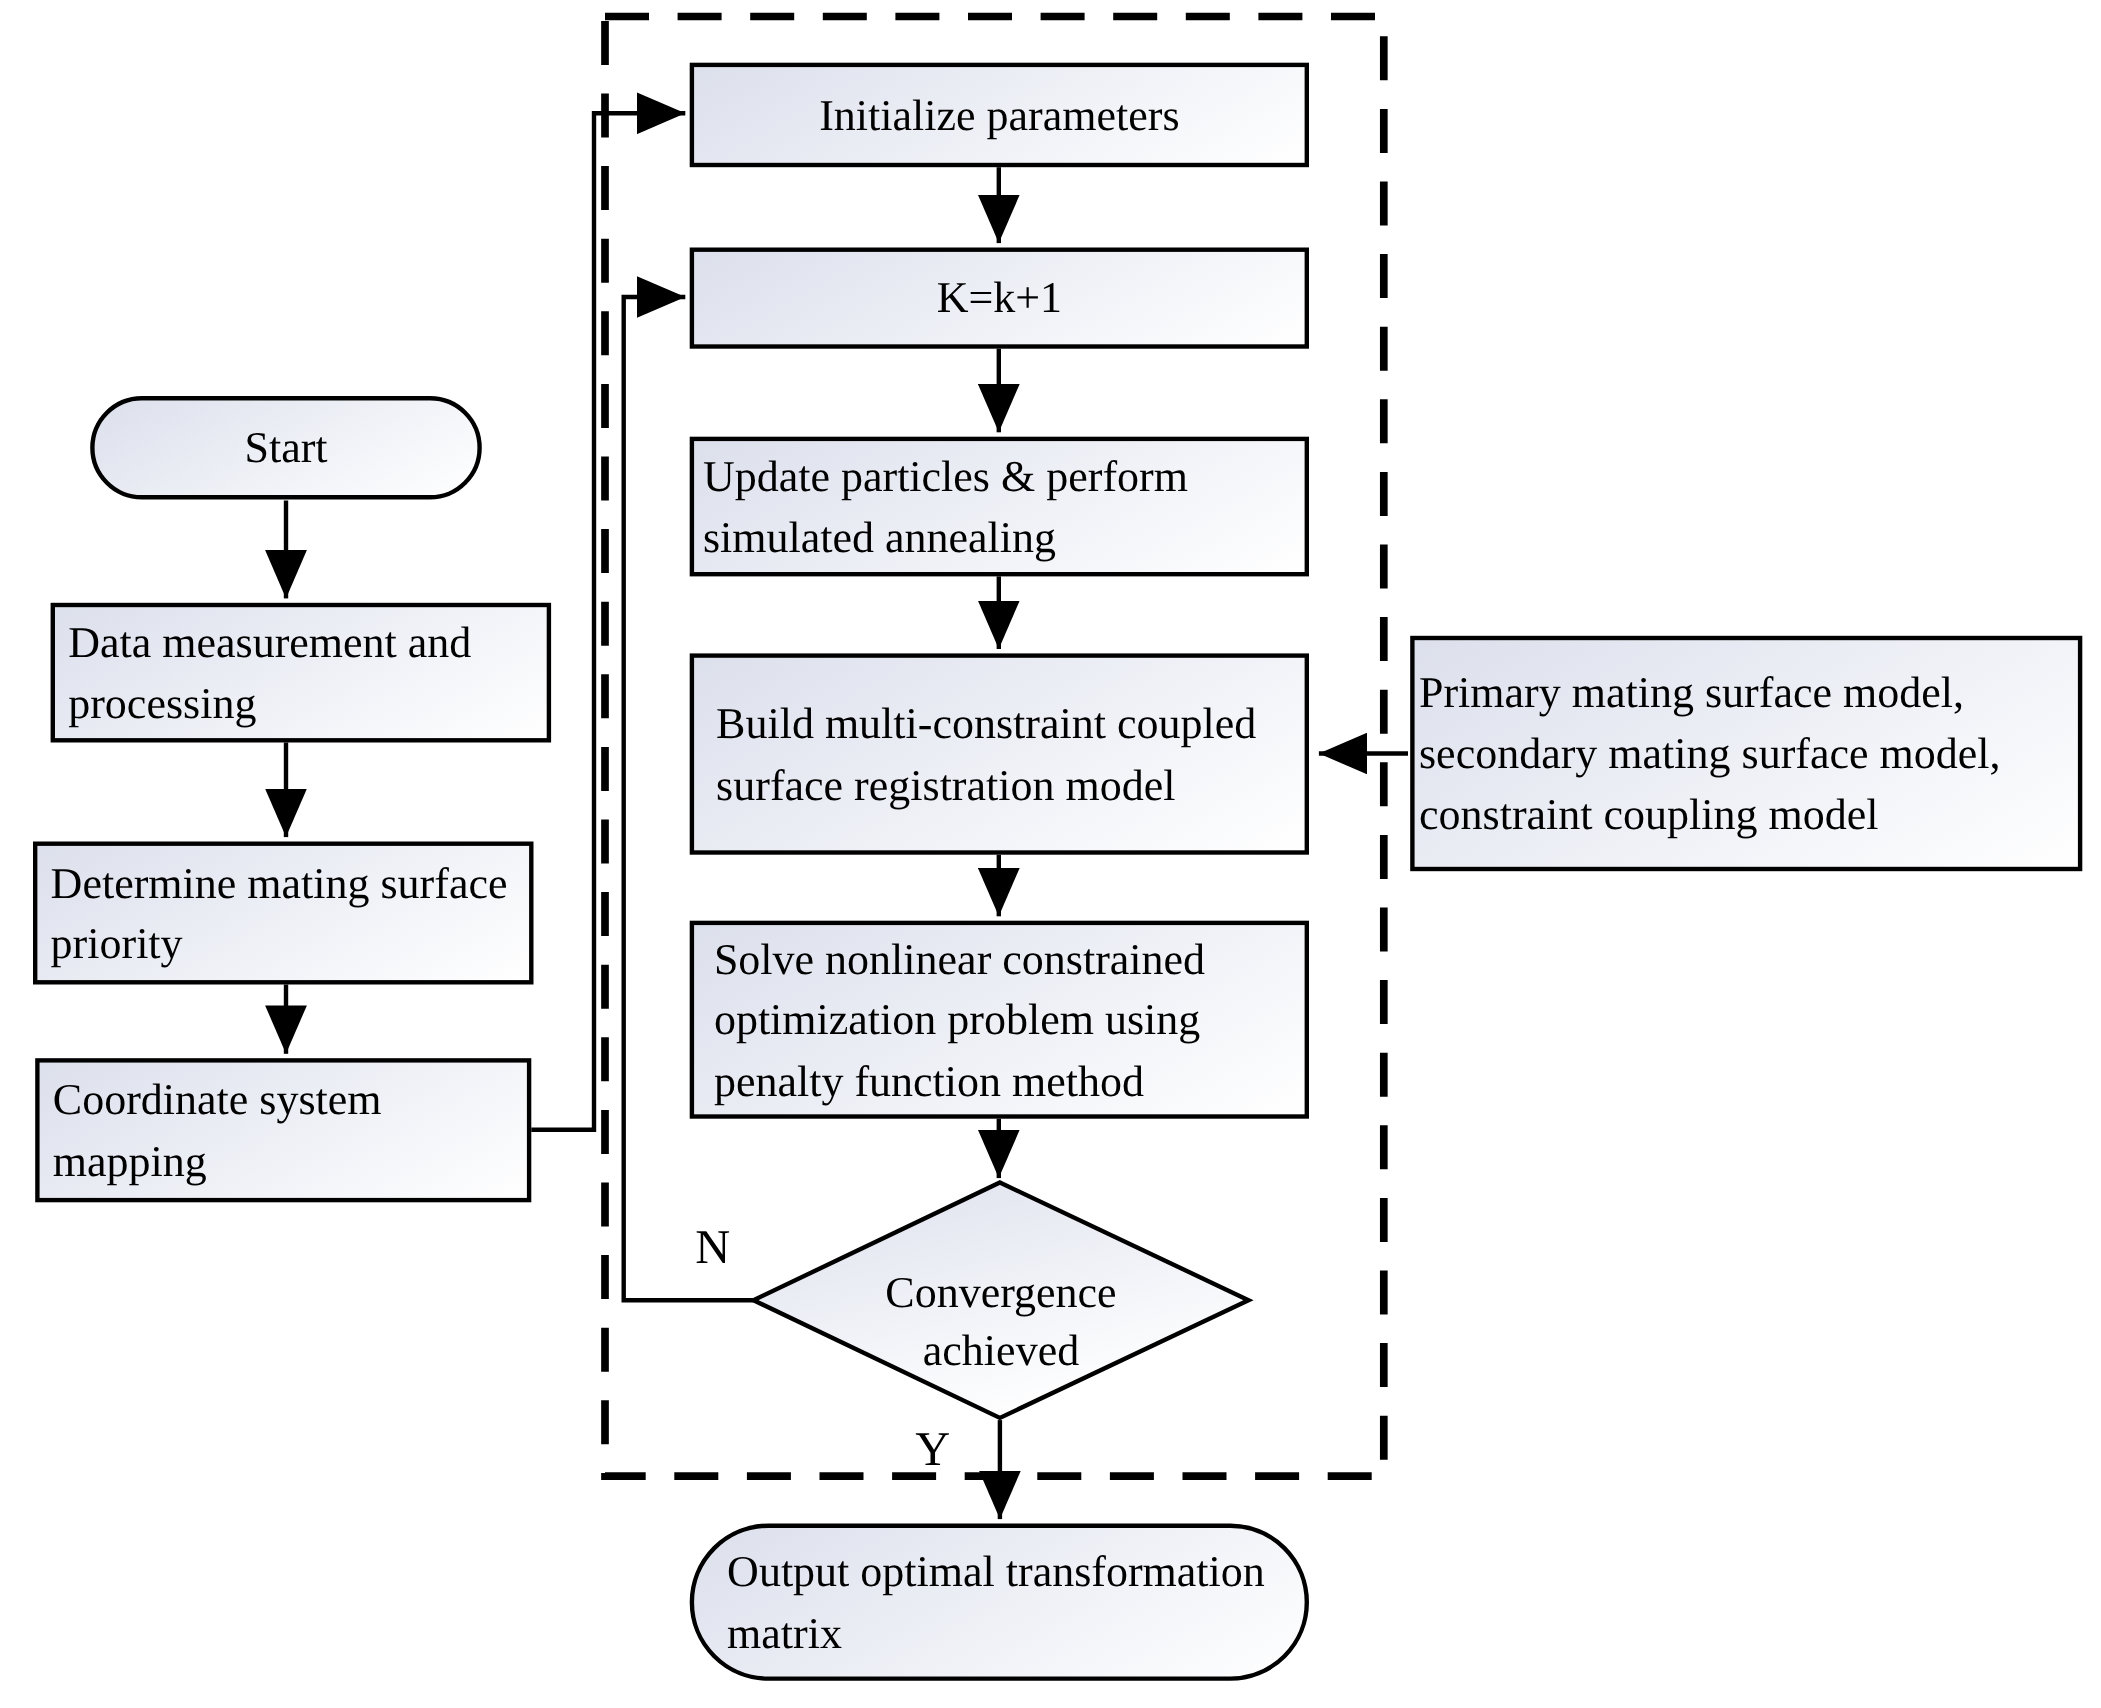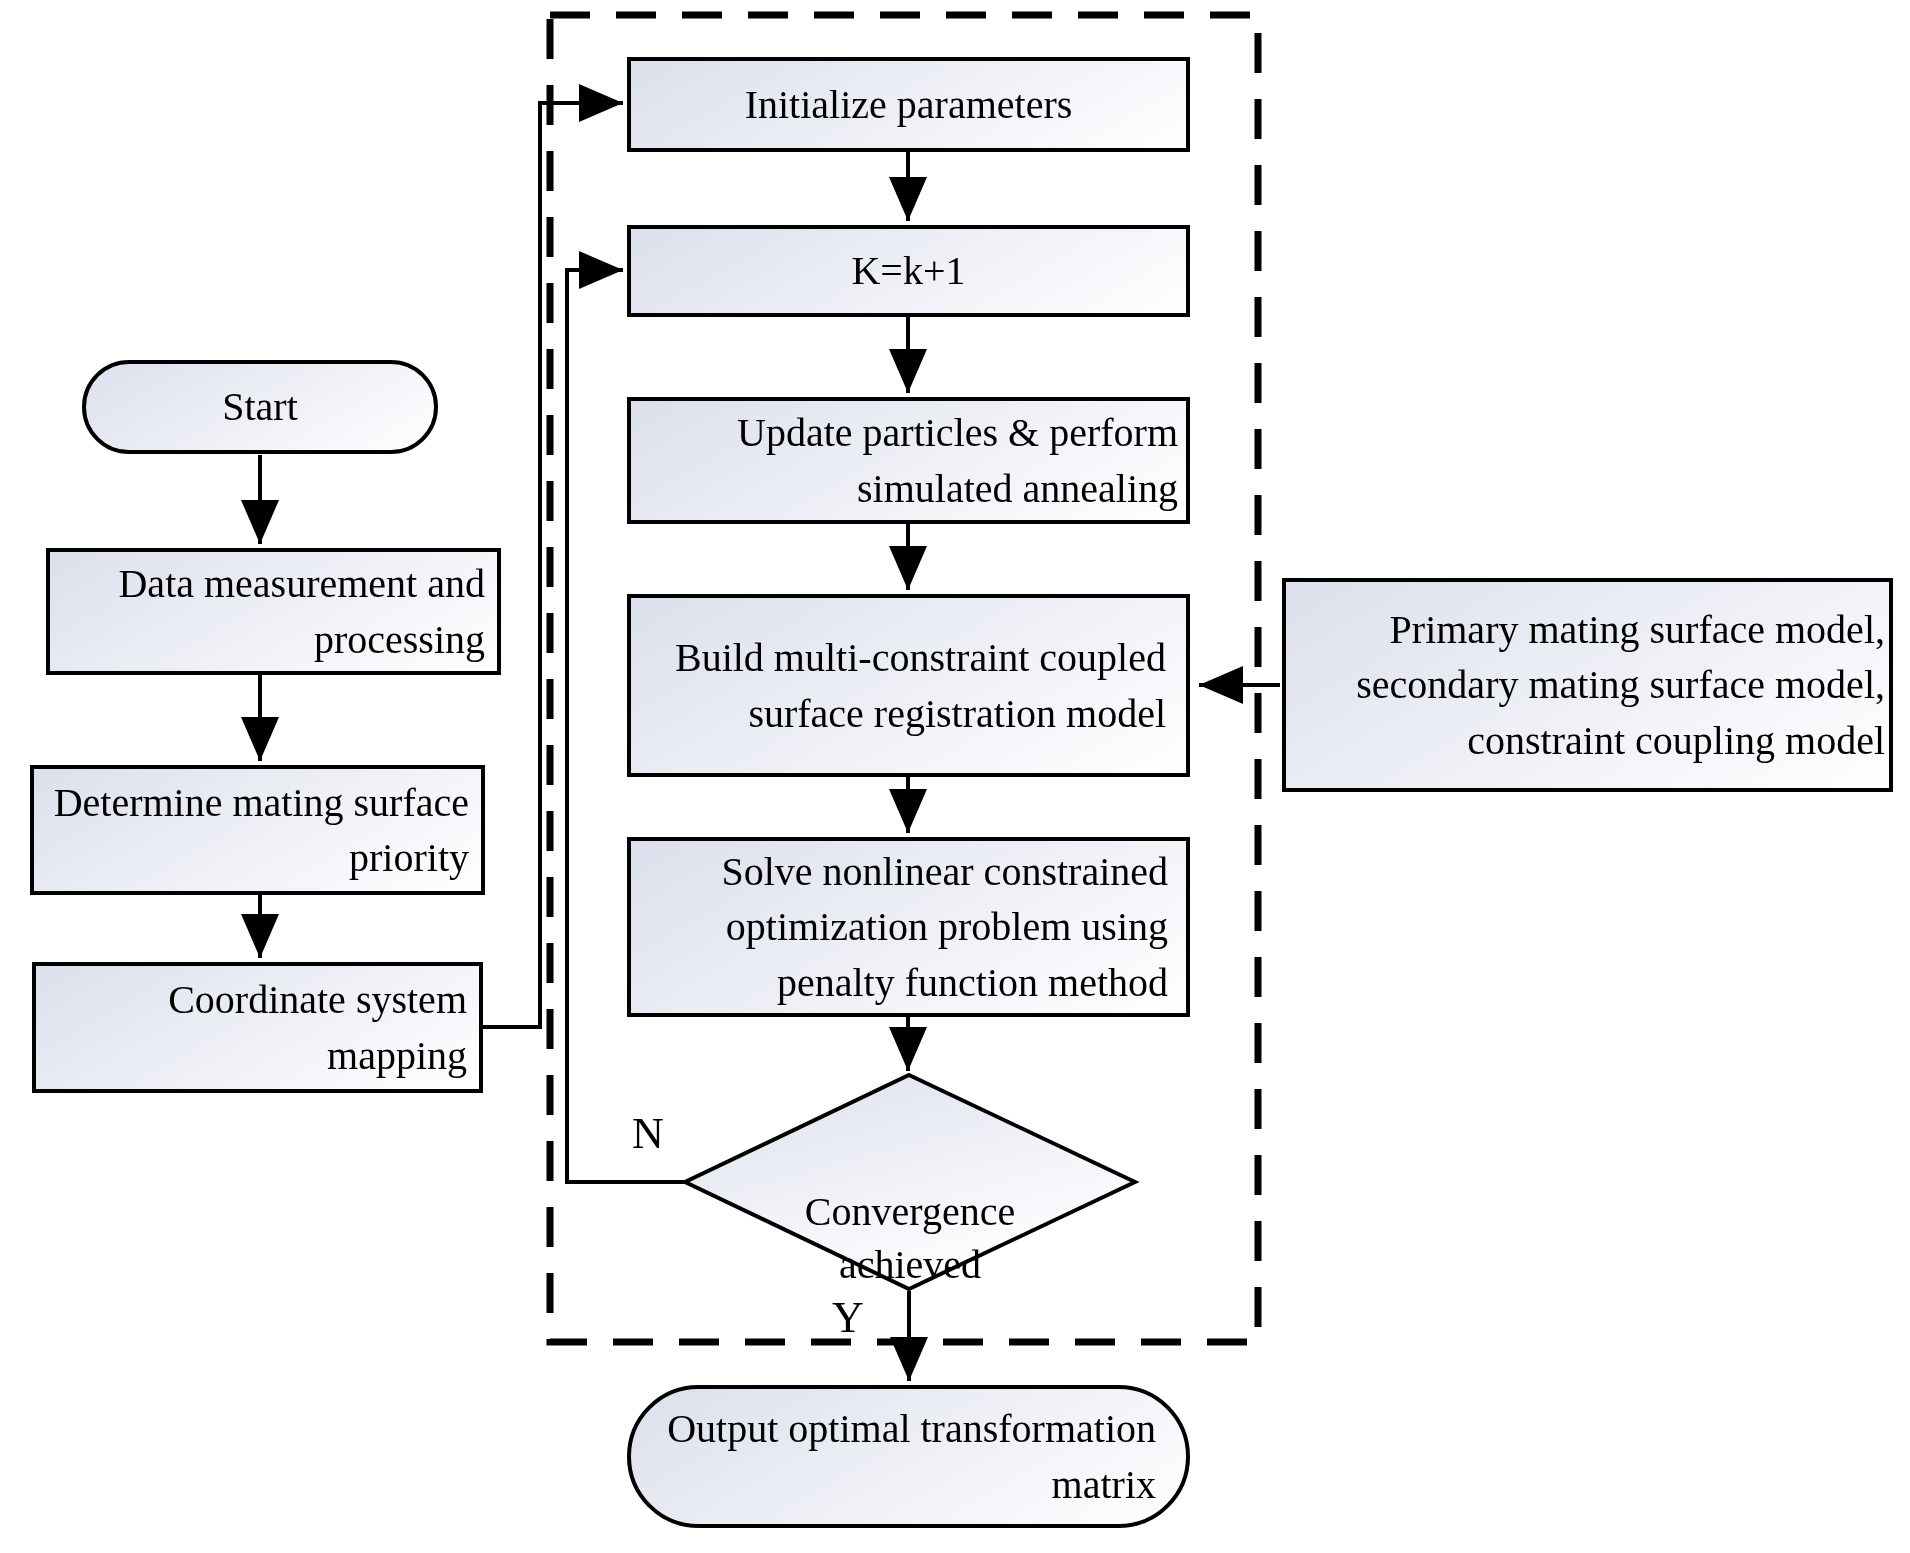--- a/index.html
+++ b/index.html
@@ -7,21 +7,21 @@
     position:relative; width:1910px; height:1553px;
     background:#ffffff; overflow:hidden;
     font-family:"Liberation Serif", serif; color:#000;
   }
   #edges { position:absolute; left:0; top:0; width:1910px; height:1553px; }
   .node {
     position:absolute; box-sizing:border-box;
     border:4px solid #000;
     background:linear-gradient(150deg, #dce0ec 0%, #eceef5 45%, #ffffff 100%);
     display:flex; align-items:center; justify-content:center;
-    text-align:right; font-size:40px; line-height:1.38;
+    text-align:left; font-size:40px; line-height:1.38;
   }
   .stadium { border-radius:60px; }
   .plain {
     position:absolute; border:none; background:none;
     display:flex; align-items:center; justify-content:center;
     text-align:center; font-size:40px; line-height:1.32;
   }
   .branch-label {
     position:absolute; font-size:44px; line-height:1; background:none;
   }
@@ -95,21 +95,21 @@
   </div>
 
   <div class="node" style="left:627px; top:594px; width:563px; height:183px; padding:0 20px;">
     <span>Build multi-constraint coupled surface registration model</span>
   </div>
 
   <div class="node" style="left:627px; top:837px; width:563px; height:180px; padding:0 18px;">
     <span>Solve nonlinear constrained optimization problem using penalty function method</span>
   </div>
 
-  <div class="plain" style="left:748px; top:1159px; width:324px; height:160px;">
+  <div class="plain" style="left:748px; top:1122px; width:324px; height:160px;">
     <span>Convergence achieved</span>
   </div>
 
   <div class="node stadium" style="left:627px; top:1385px; width:563px; height:143px; border-radius:72px; padding:0 30px;">
     <span>Output optimal transformation matrix</span>
   </div>
 
   <div class="node" style="left:1282px; top:578px; width:611px; height:214px; padding:0 4px;">
     <span>Primary mating surface model, secondary mating surface model, constraint coupling model</span>
   </div>

